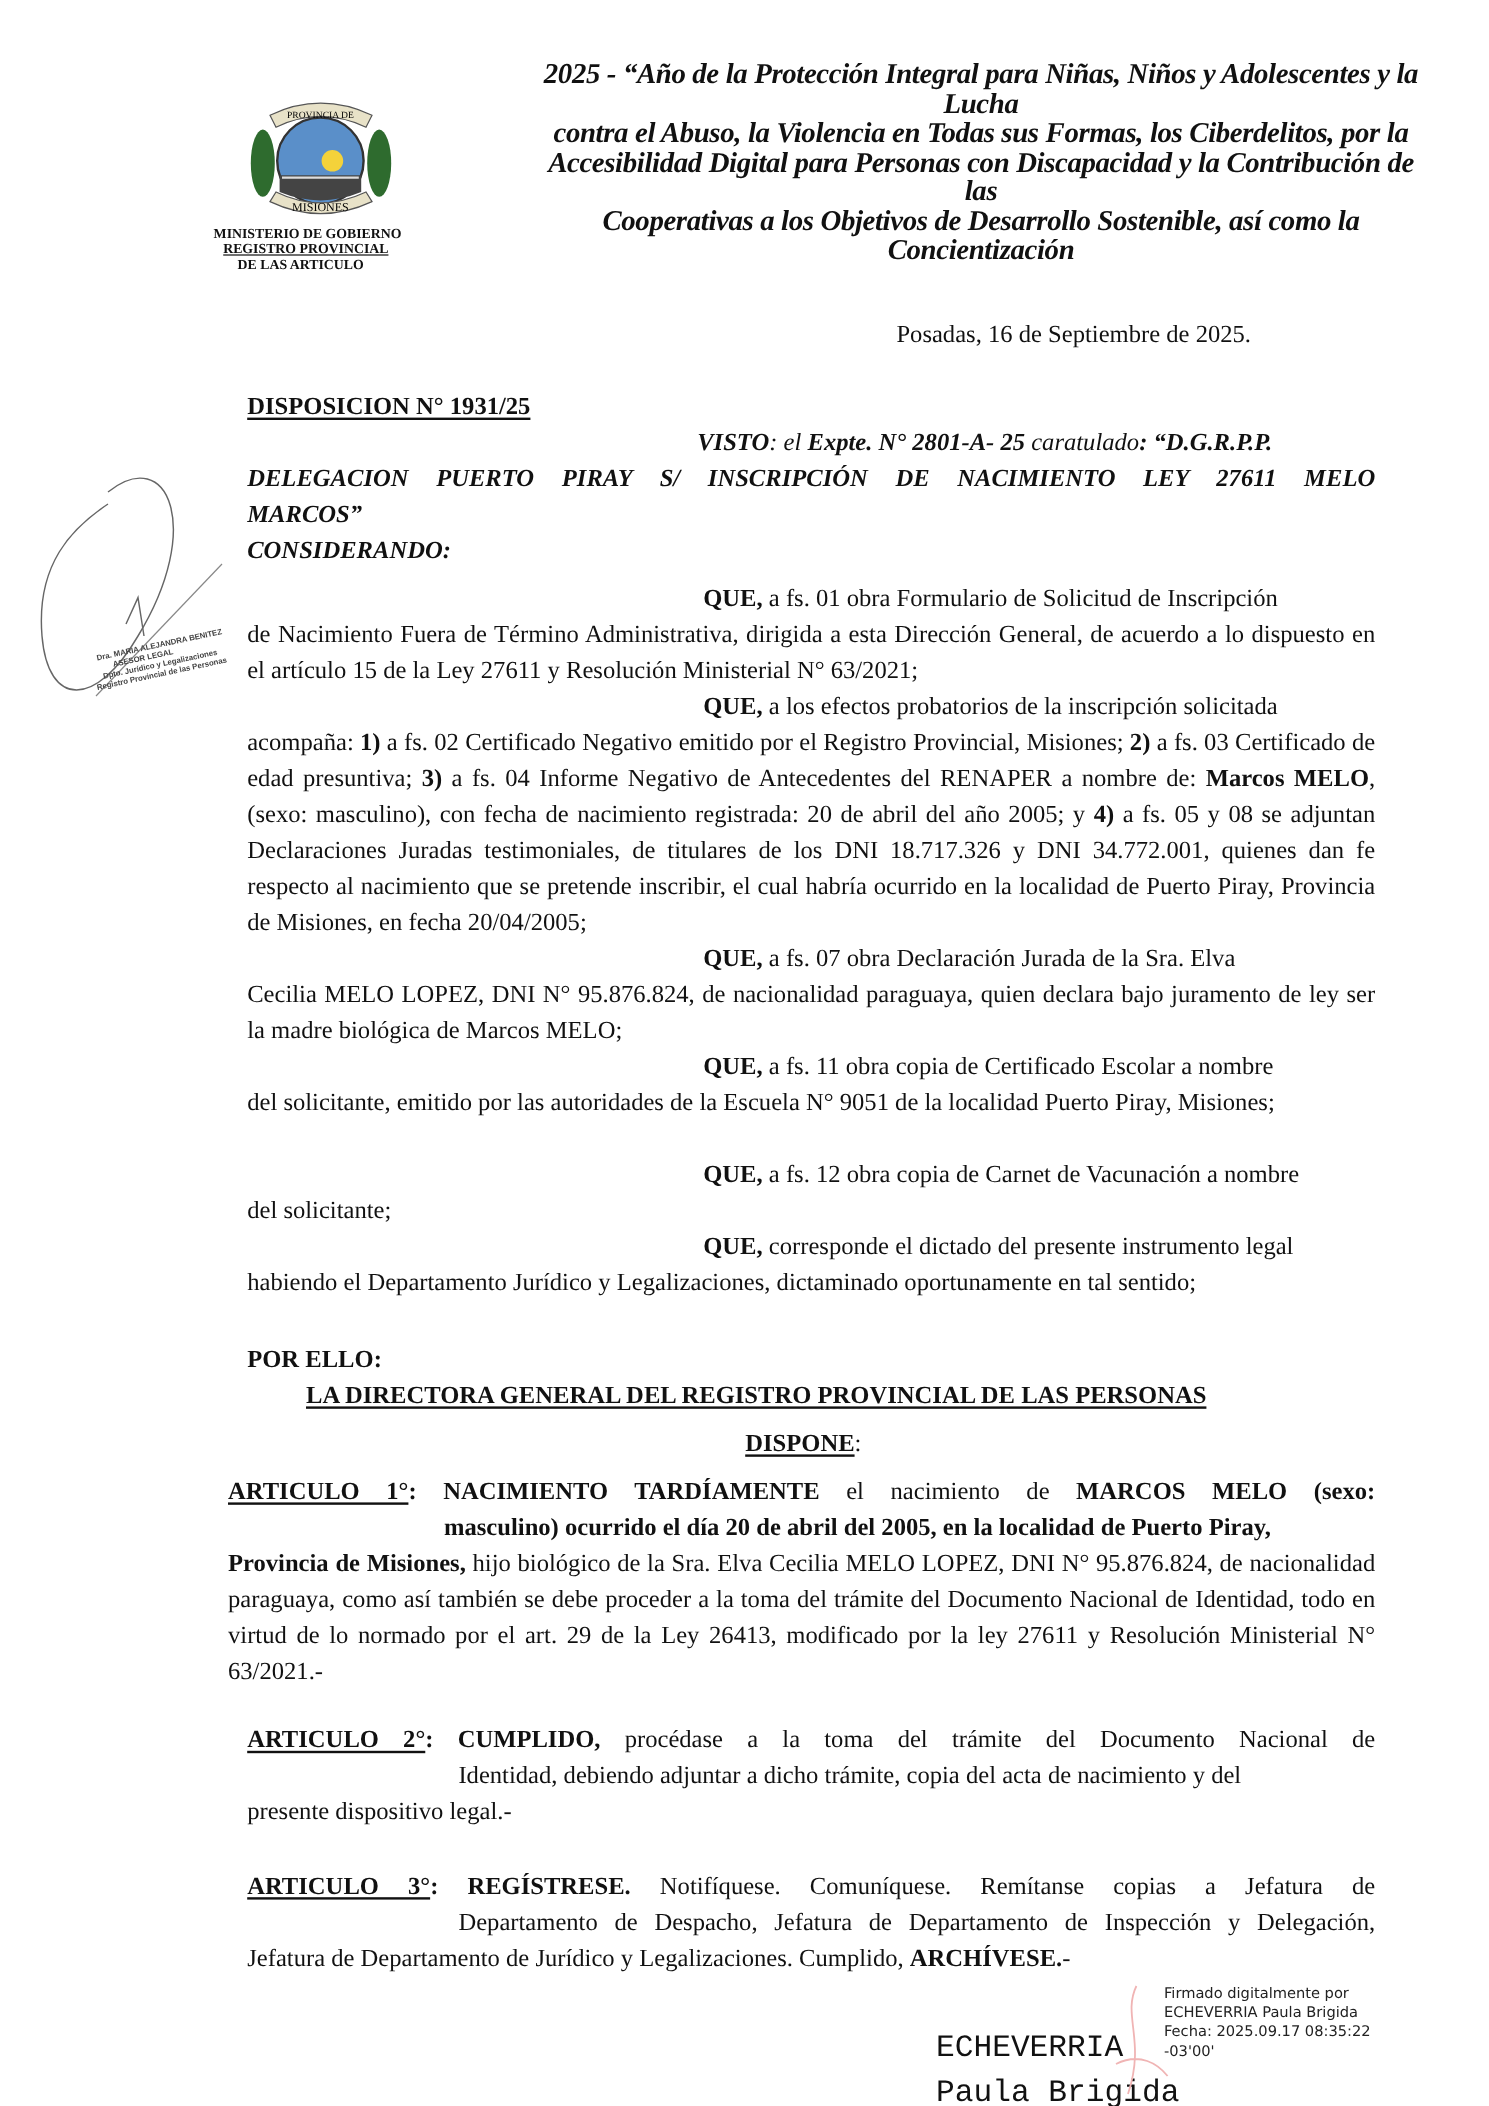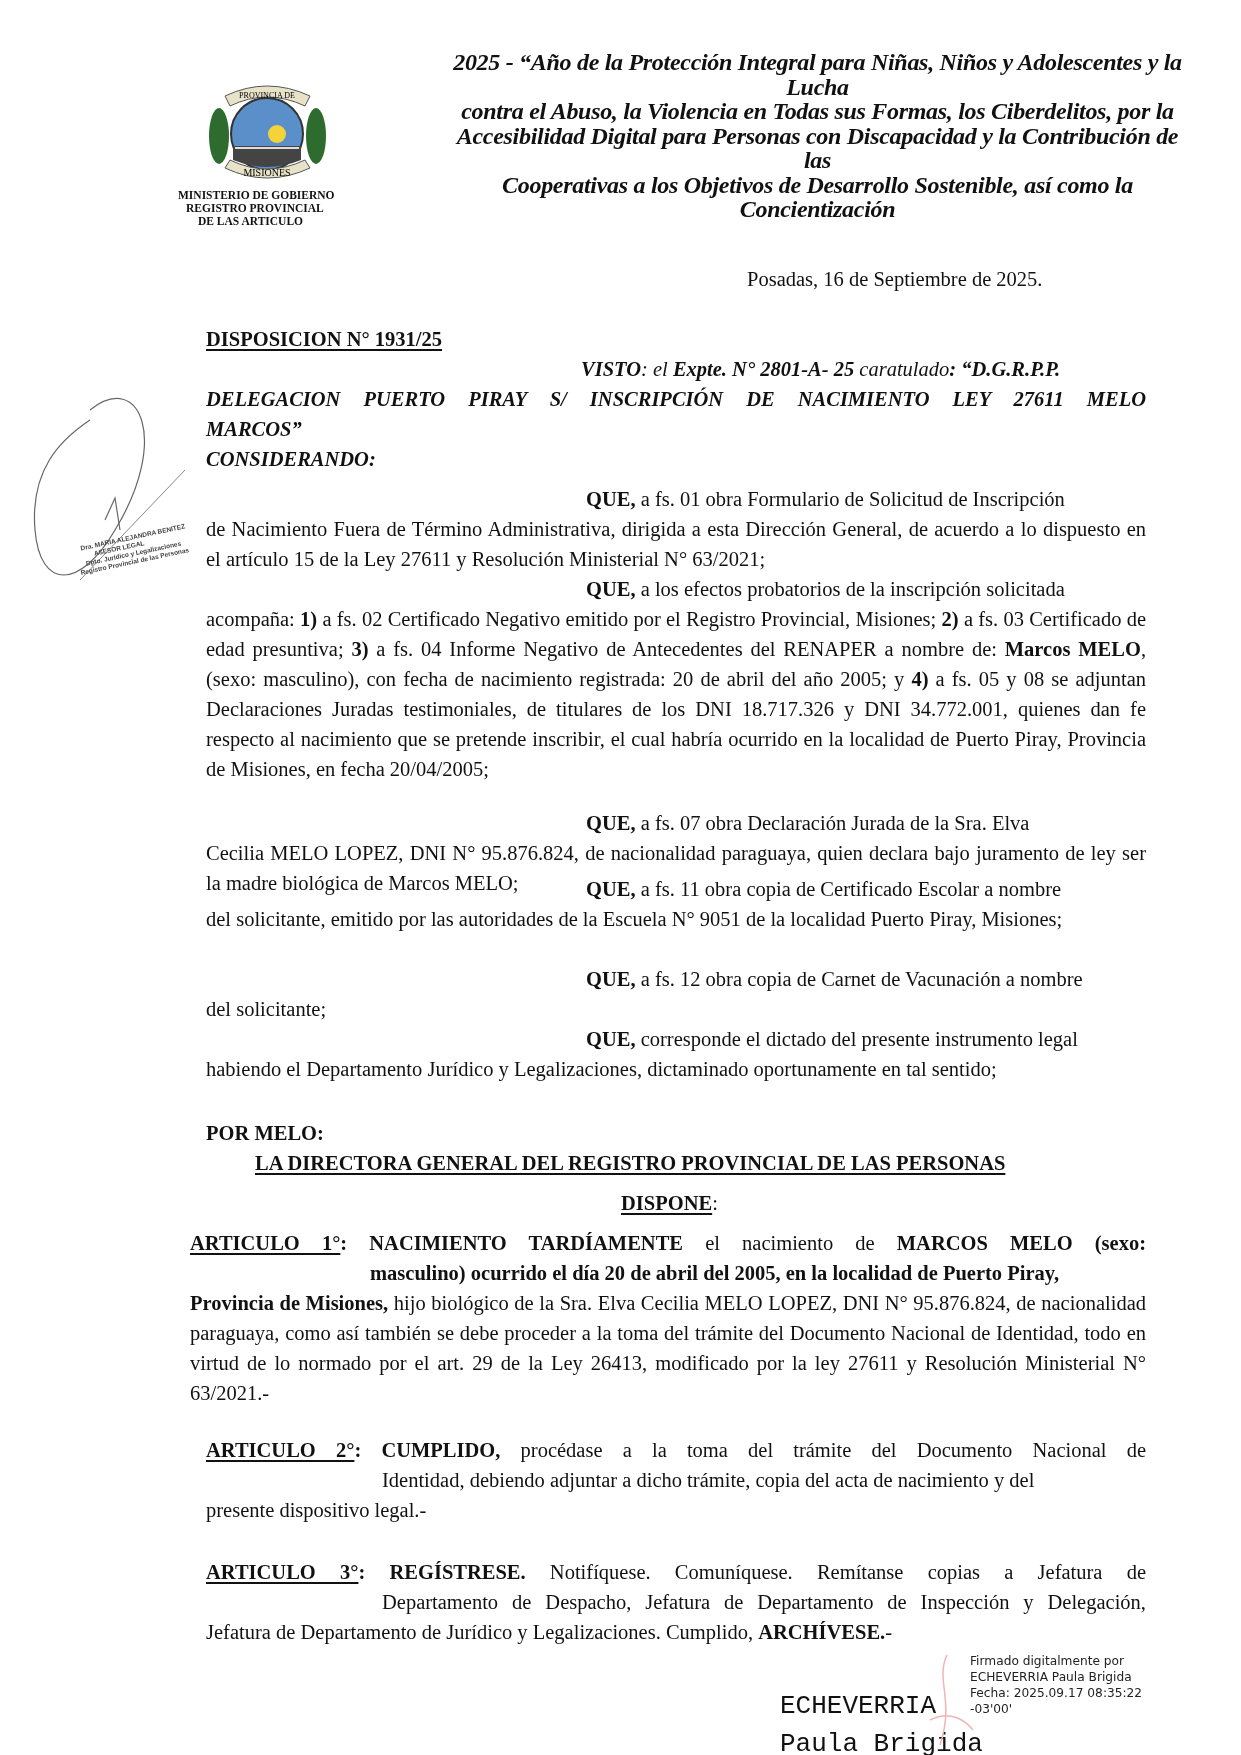--- a/index.html
+++ b/index.html
@@ -8,21 +8,21 @@
   .abs { position: absolute; }
   .tnr { font-family: "Liberation Serif", serif; font-size: 20.5px; line-height: 30px; }
   .b { font-weight: bold; }
   .u { text-decoration: underline; text-decoration-thickness: 2px; text-underline-offset: 3px; }
   .just { text-align: justify; text-align-last: left; }
   .justfull { text-align: justify; text-align-last: justify; }
 
   
   #crest { left: 205px; top: 76px; width: 125px; height: 115px; }
   #ministry { left: 178px; top: 189px; font-size: 11.5px; font-weight: bold; line-height: 13px; }
-  #ministry div:nth-child(2) { padding-left: 8px; }
+  #ministry div:nth-child(2) { padding-left: 8px; text-decoration: underline; }
   #ministry div:nth-child(3) { padding-left: 20px; }
   #motto { left: 445px; top: 50px; width: 745px; text-align: center; font-style: italic; font-weight: bold;
            font-size: 24px; line-height: 24.5px; letter-spacing: -0.3px; }
 
   #date { left: 747px; top: 264px; }
   #disp-title { left: 206px; top: 324px; }
   #visto { left: 206px; top: 354px; width: 940px; font-style: italic; }
   #visto .l1 { padding-left: 375px; }
 
   #sig-left { left: 20px; top: 380px; width: 170px; height: 230px; }
@@ -97,41 +97,41 @@
 <div class="abs tnr para" style="top:484px;">
   <div class="lead"><span class="b">QUE,</span><span> a fs. 01 obra Formulario de Solicitud de Inscripción</span></div>
   <div class="just">de Nacimiento Fuera de Término Administrativa, dirigida a esta Dirección General, de acuerdo a lo dispuesto en el artículo 15 de la Ley  27611 y Resolución Ministerial N° 63/2021;</div>
 </div>
 
 <div class="abs tnr para" style="top:574px;">
   <div class="lead"><span class="b">QUE,</span><span> a los efectos probatorios de la inscripción solicitada</span></div>
   <div class="just" id="c1body"><span>acompaña: </span><span class="b">1)</span><span> a fs. 02 Certificado Negativo emitido por el Registro Provincial, Misiones; </span><span class="b">2)</span><span> a fs. 03 Certificado de edad presuntiva; </span><span class="b">3)</span><span> a fs. 04 Informe Negativo de Antecedentes del RENAPER a nombre de: </span><span class="b">Marcos MELO</span><span>, (sexo: masculino), con fecha de nacimiento registrada: 20 de abril del año 2005; y </span><span class="b">4)</span><span> a fs. 05 y 08 se adjuntan Declaraciones Juradas testimoniales, de titulares de los DNI 18.717.326 y DNI 34.772.001, quienes dan fe respecto al nacimiento que se pretende inscribir, el cual habría ocurrido en la localidad de Puerto Piray, Provincia de Misiones, en fecha 20/04/2005;</span></div>
 </div>
 
-<div class="abs tnr para" style="top:784px;margin-top:24px;">
+<div class="abs tnr para" style="top:784px;">
   <div class="lead"><span class="b">QUE,</span><span> a fs. 07 obra Declaración Jurada de la Sra. Elva</span></div>
   <div class="just">Cecilia MELO LOPEZ, DNI N° 95.876.824, de nacionalidad paraguaya, quien declara bajo juramento de ley ser la madre biológica de Marcos MELO;</div>
 </div>
 
 <div class="abs tnr para" style="top:874px;">
   <div class="lead"><span class="b">QUE,</span><span> a fs. 11 obra copia de Certificado Escolar a nombre</span></div>
   <div class="just">del solicitante, emitido por las autoridades de la Escuela N° 9051 de la localidad Puerto Piray, Misiones;</div>
 </div>
 
 <div class="abs tnr para" style="top:964px;">
   <div class="lead"><span class="b">QUE,</span><span> a fs. 12 obra copia de Carnet de Vacunación a nombre</span></div>
   <div class="just">del solicitante;</div>
 </div>
 
 <div class="abs tnr para" style="top:1024px;">
   <div class="lead"><span class="b">QUE,</span><span> corresponde el dictado del presente instrumento legal</span></div>
   <div class="just">habiendo el Departamento Jurídico y Legalizaciones, dictaminado oportunamente en tal sentido;</div>
 </div>
 
-<div id="porello" class="abs tnr b">POR MELO:</div>
+<div id="porello" class="abs tnr b">POR ELLO:</div>
 <div id="directora" class="abs tnr b u">LA  DIRECTORA GENERAL DEL REGISTRO PROVINCIAL DE LAS PERSONAS</div>
 <div id="dispone" class="abs tnr"><span class="b u">DISPONE</span><span>:</span></div>
 
 <div class="abs tnr art" style="top:1228px;">
   <div class="justfull"><span class="b u">ARTICULO 1°</span><span class="b">:</span><span class="b"> NACIMIENTO TARDÍAMENTE</span><span> el nacimiento de </span><span class="b">MARCOS MELO (sexo:</span></div>
   <div class="cont b">masculino) ocurrido el día 20 de abril del 2005, en la localidad de Puerto Piray,</div>
   <div class="just"><span class="b">Provincia de Misiones,</span><span> hijo biológico de la Sra. Elva Cecilia MELO LOPEZ, DNI N° 95.876.824, de nacionalidad paraguaya, como así también se debe proceder a la toma del trámite del Documento Nacional de Identidad, todo en virtud de lo normado por el art. 29 de la Ley 26413, modificado por la ley 27611 y Resolución Ministerial N° 63/2021.-</span></div>
 </div>
 
 <div class="abs tnr art" style="left:206px;width:940px;top:1435px;">

